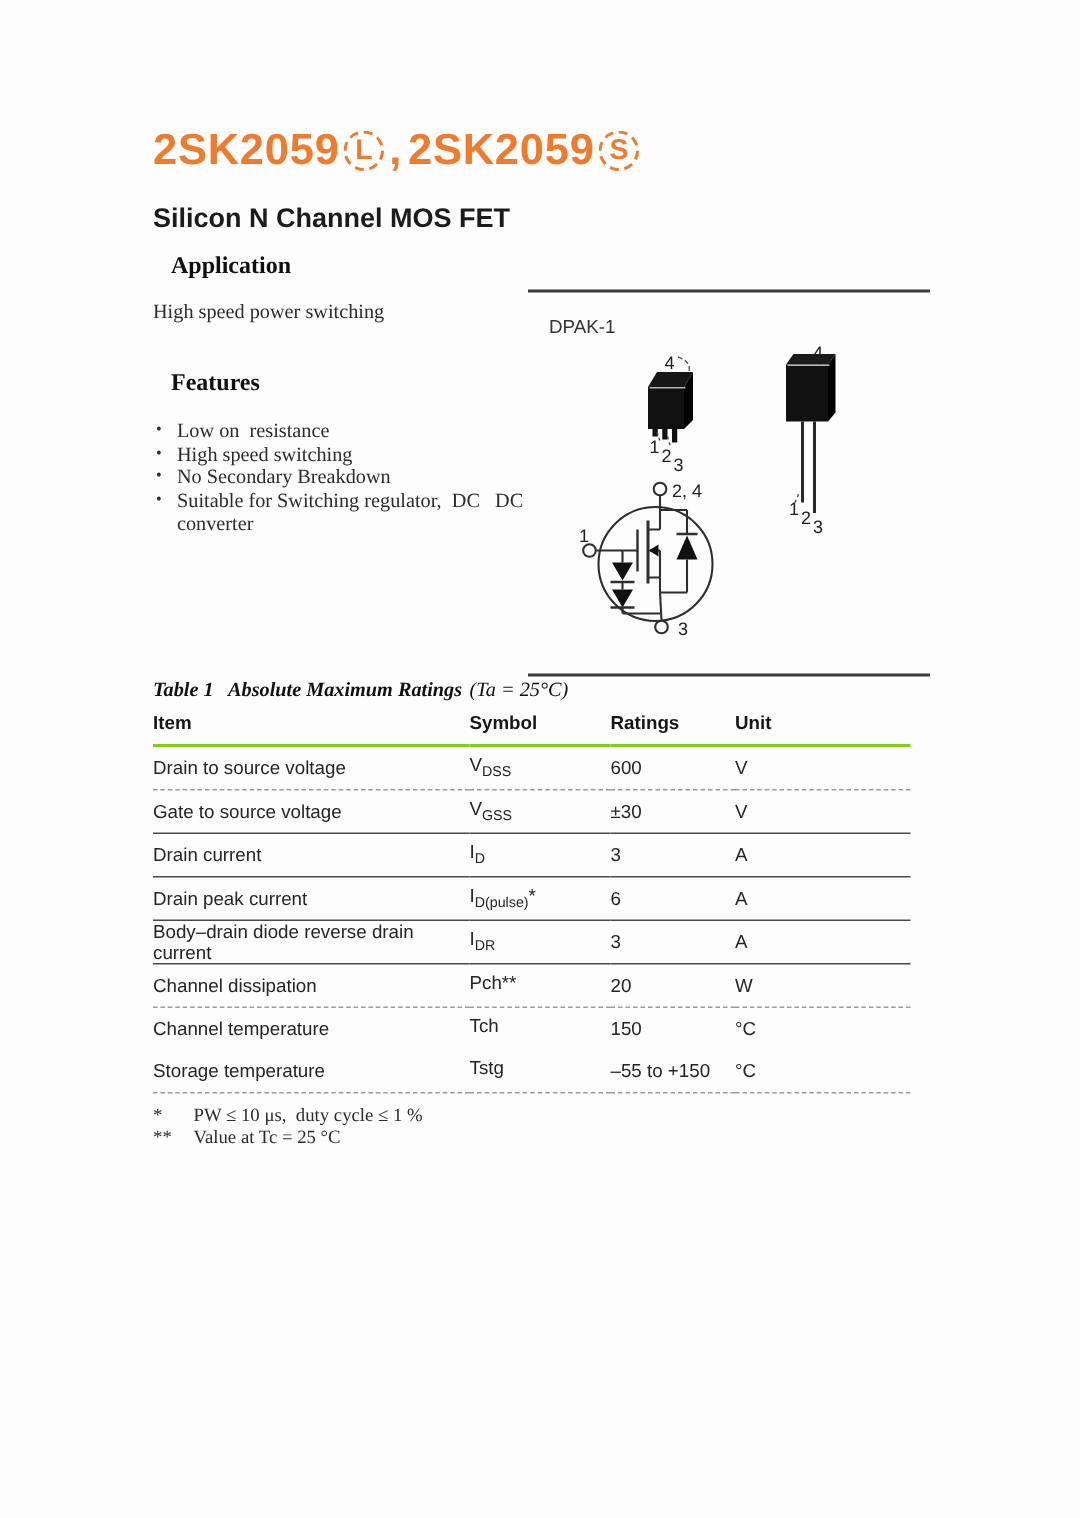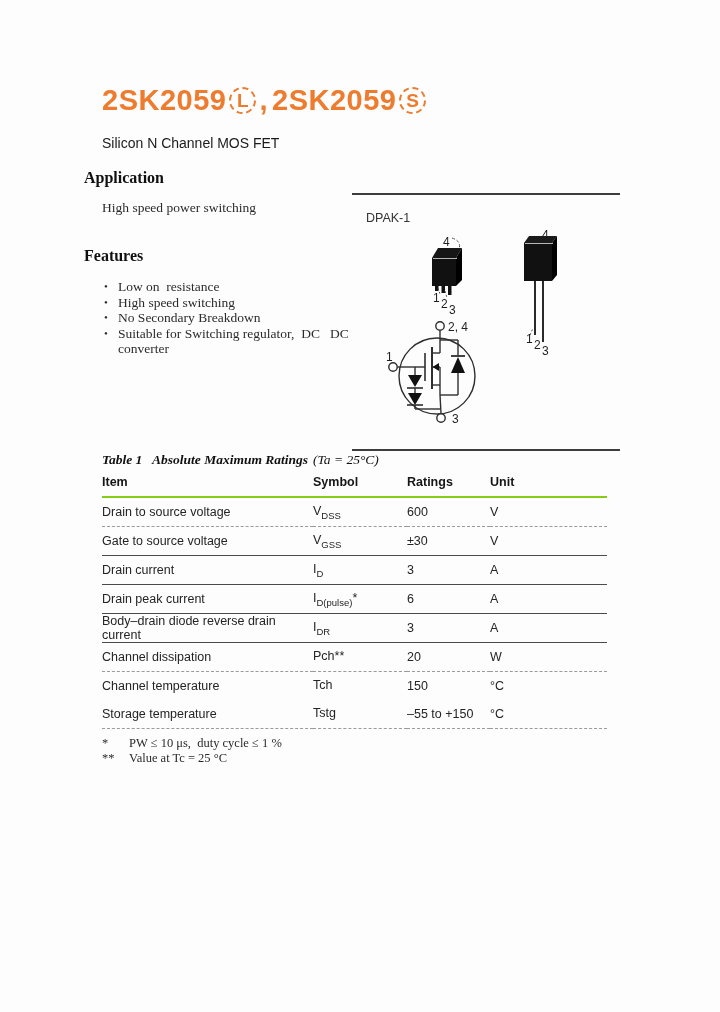--- a/index.html
+++ b/index.html
@@ -17,25 +17,25 @@
   .circled {
     display:inline-block; box-sizing:border-box;
     width:27px; height:27px; margin:0 1px 0 3px;
     border:2px dashed #ED7C2F; border-radius:50%;
     font-size:19px; line-height:23px; text-align:center;
     vertical-align:3px;
   }
   .title .sep { margin:0 4px 0 2px; }
   .subtitle {
     position:absolute; left:102px; top:135px;
-    font-size:14px; font-weight:400; color:#1b1b1b;
+    font-size:18px; font-weight:700; color:#1b1b1b;
   }
   
   .sec-heading {
-    position:absolute; left:84px;
+    position:absolute; left:114px;
     font-family:"Liberation Serif", serif; font-weight:700;
     font-size:16px; color:#101010;
   }
   .app-heading  { top:169px; }
   .feat-heading { top:247px; }
   .app-text {
     position:absolute; left:102px; top:200px;
     font-family:"Liberation Serif", serif; font-size:13.5px; color:#2b2b2b;
   }
   .features-list { position:absolute; left:104px; top:279px; width:258px; }

